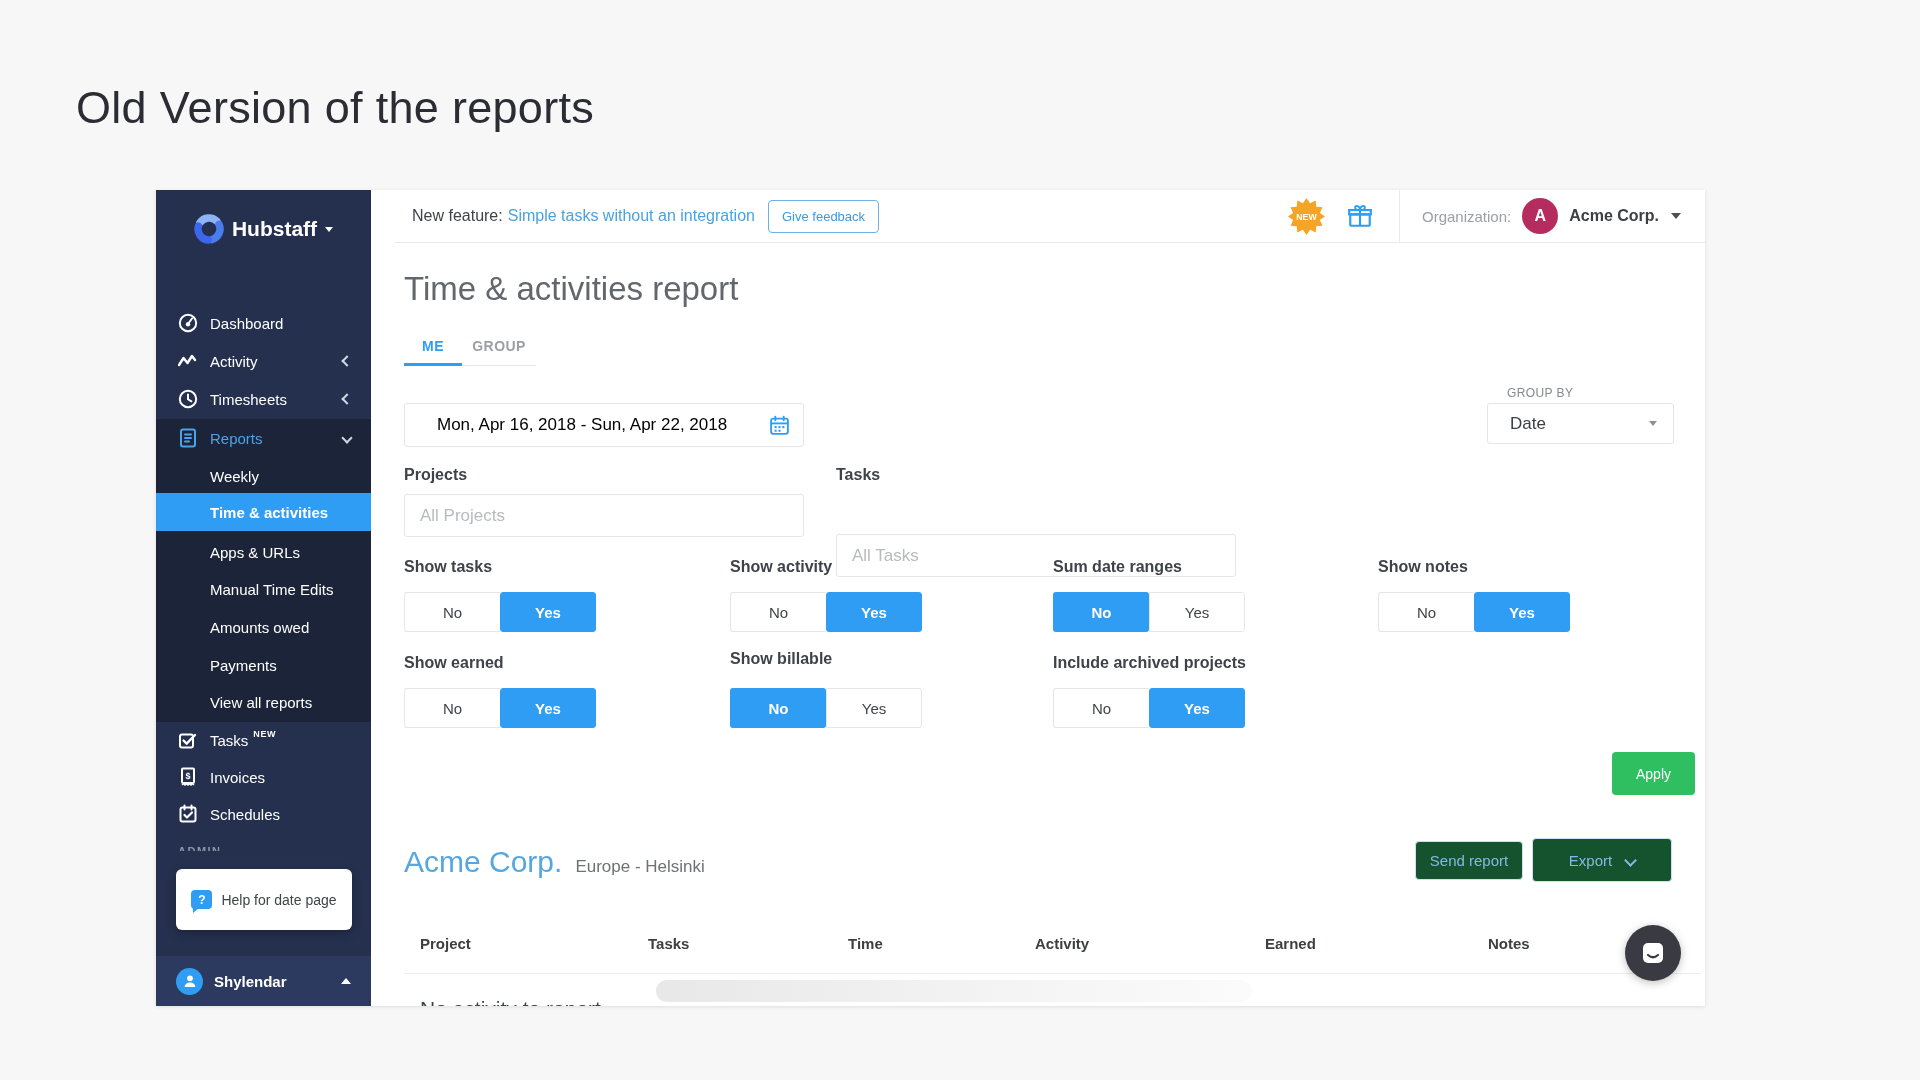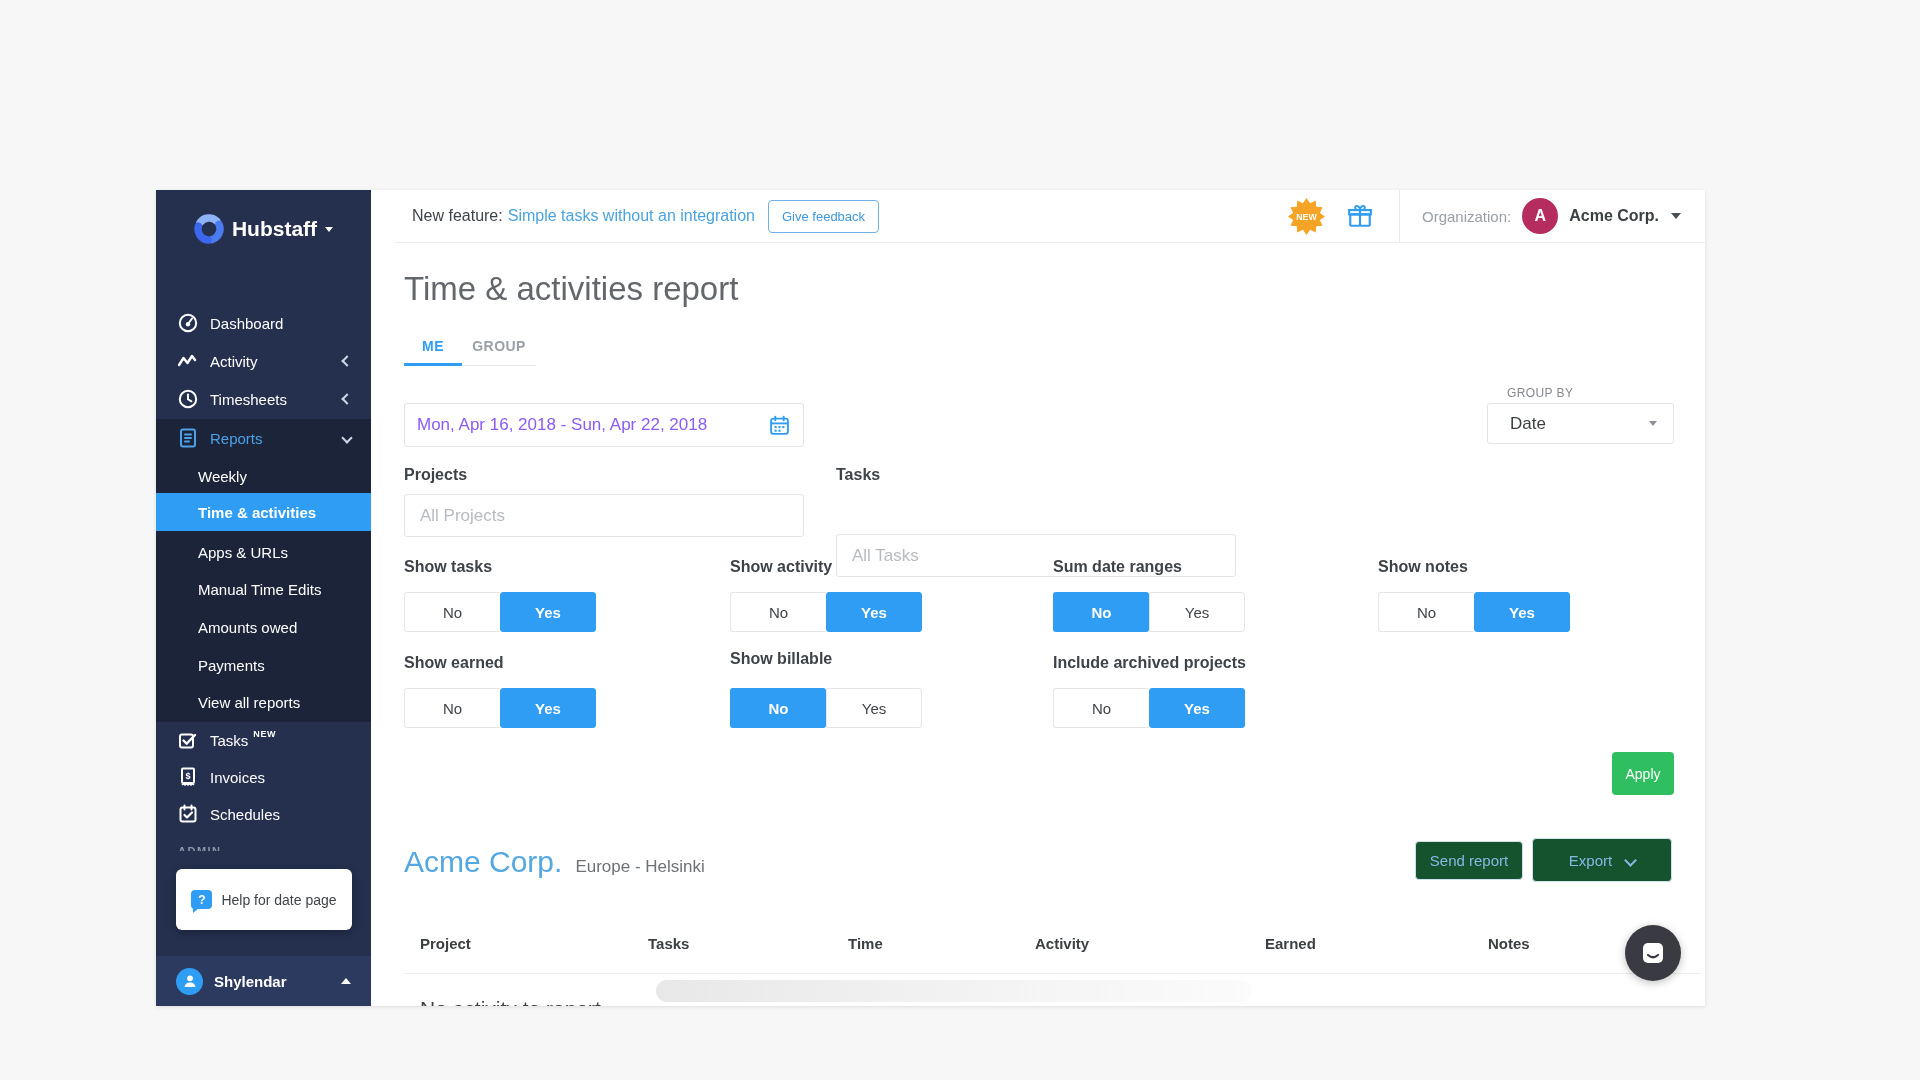--- a/index.html
+++ b/index.html
@@ -17,21 +17,21 @@
   .sb-logo .txt{font-size:21px;font-weight:700;}
   .caret-down{width:0;height:0;border-left:4px solid transparent;border-right:4px solid transparent;border-top:5px solid #fff;}
   .sb-item{position:absolute;left:0;width:215px;height:38px;display:flex;align-items:center;box-sizing:border-box;
            padding-left:22px;color:#fff;font-size:15px;cursor:pointer;}
   .sb-item .ic{width:20px;height:20px;margin-right:12px;display:flex;align-items:center;justify-content:center;flex:none;}
   .sb-item .chev{position:absolute;right:20px;}
   .chev{display:inline-block;width:6px;height:6px;border:solid #cfd6e4;border-width:0 2px 2px 0;}
   .chev.left{transform:rotate(135deg);}
   .chev.down{transform:rotate(45deg);}
   .chev.blue{border-color:#86b9e4;width:7px;height:7px;}
-  .sb-sub{padding-left:42px;}
+  .sb-sub{padding-left:54px;}
   .sb-sub.active{background:#309df5;font-weight:700;}
   .sb-item.reports{color:#4da1e8;}
   .badge-new{font-size:9px;font-weight:700;letter-spacing:.6px;margin-left:5px;position:relative;top:-6px;color:#fff;}
   .sb-sliver{position:absolute;left:22px;top:655px;height:6px;overflow:hidden;color:#8a94ab;font-size:11px;
              font-weight:700;letter-spacing:1.5px;}
   .help-tip{position:absolute;left:20px;top:679px;width:176px;height:61px;background:#fff;border-radius:6px;
             box-shadow:0 3px 10px rgba(0,0,0,.28);display:flex;align-items:center;justify-content:center;gap:9px;
             color:#3f4449;font-size:14px;z-index:6;}
   .help-q{width:21px;height:19px;background:#309df5;border-radius:4px;color:#fff;font-size:12px;font-weight:700;
           display:flex;align-items:center;justify-content:center;position:relative;flex:none;}
@@ -72,36 +72,36 @@
 
   .gb-label{position:absolute;left:1331px;top:196px;font-size:12px;color:#85898f;letter-spacing:.4px;margin-left:20px;}
   .select{position:absolute;left:1331px;top:213px;width:187px;height:41px;border:1px solid #e2e4e7;border-radius:3px;
           box-sizing:border-box;display:flex;align-items:center;background:#fff;cursor:pointer;}
   .select .val{margin-left:22px;font-size:17px;color:#3c4043;}
   .select .sc{margin-left:auto;margin-right:16px;width:0;height:0;border-left:4px solid transparent;
               border-right:4px solid transparent;border-top:5px solid #8b9097;}
 
   .datefield{position:absolute;left:248px;top:213px;width:400px;height:44px;border:1px solid #e3e5e7;border-radius:3px;
              box-sizing:border-box;display:flex;align-items:center;background:#fff;cursor:pointer;}
-  .datefield .val{margin-left:12px;font-size:17px;color:#8b5cf6;}
+  .datefield .val{margin-left:32px;font-size:17px;color:#000000;}
   .datefield .cal{margin-left:auto;margin-right:13px;display:flex;}
 
   .flabel{position:absolute;font-size:16px;font-weight:700;color:#3e4349;}
   .input{position:absolute;width:400px;height:43px;border:1px solid #e3e5e7;border-radius:3px;box-sizing:border-box;
          font-size:17px;color:#3f4449;padding:0 15px;font-family:inherit;background:#fff;outline:none;}
   .input::placeholder{color:#b7bbc0;}
 
   .toggle{position:absolute;display:flex;}
   .tbtn{width:96px;height:40px;line-height:40px;text-align:center;font-size:15px;color:#3f4449;background:#fff;
         border:1px solid #e4e6e8;box-sizing:border-box;cursor:pointer;}
   .tbtn.first{border-radius:3px 0 0 3px;border-right:none;}
   .tbtn.last{border-radius:0 3px 3px 0;}
   .tbtn.active{background:#309df5;border-color:#309df5;color:#fff;font-weight:700;border-radius:3px;}
 
-  .btn-apply{position:absolute;left:1456px;top:562px;width:62px;height:43px;background:#2fbf61;border-radius:4px;
+  .btn-apply{position:absolute;left:1456px;top:562px;width:83px;height:43px;background:#2fbf61;border-radius:4px;
              color:#fff;font-size:14px;display:flex;align-items:center;justify-content:center;cursor:pointer;}
 
   .org-heading{position:absolute;left:248px;top:655px;display:flex;align-items:baseline;}
   .org-heading .name{font-size:30px;color:#54a7e0;}
   .org-heading .loc{font-size:17px;color:#6d7277;margin-left:13px;}
 
   .btn-outline{position:absolute;background:#14532d;border:1px solid #cfe0ef;border-radius:4px;color:#86b9e4;
                font-size:15px;display:flex;align-items:center;justify-content:center;cursor:pointer;box-sizing:border-box;}
   .btn-send{left:1259px;top:651px;width:108px;height:39px;}
   .btn-export{left:1376px;top:648px;width:140px;height:44px;gap:14px;}
@@ -113,20 +113,21 @@
   .empty-text{position:absolute;left:264px;top:807px;font-size:21px;color:#3e4349;}
 
   .intercom{position:absolute;left:1469px;top:735px;width:56px;height:56px;border-radius:50%;background:#3a3a42;
             display:flex;align-items:center;justify-content:center;box-shadow:0 2px 8px rgba(0,0,0,.25);cursor:pointer;z-index:9;}
 </style>
 </head>
 <body>
 
 <div class="stage">
 
+  <div class="page-heading">Old Version of the reports</div>
 
   <div class="app">
 
     <div class="sidebar">
       <div class="reports-bg"></div>
 
       <div class="sb-logo">
         <span style="display:flex">
           <svg width="30" height="30" viewBox="0 0 30 30">
             <path d="M6 8.7 A11 11 0 0 1 22.8 7.2" fill="none" stroke="#8fb3f7" stroke-width="7.5" stroke-linecap="round"></path>

